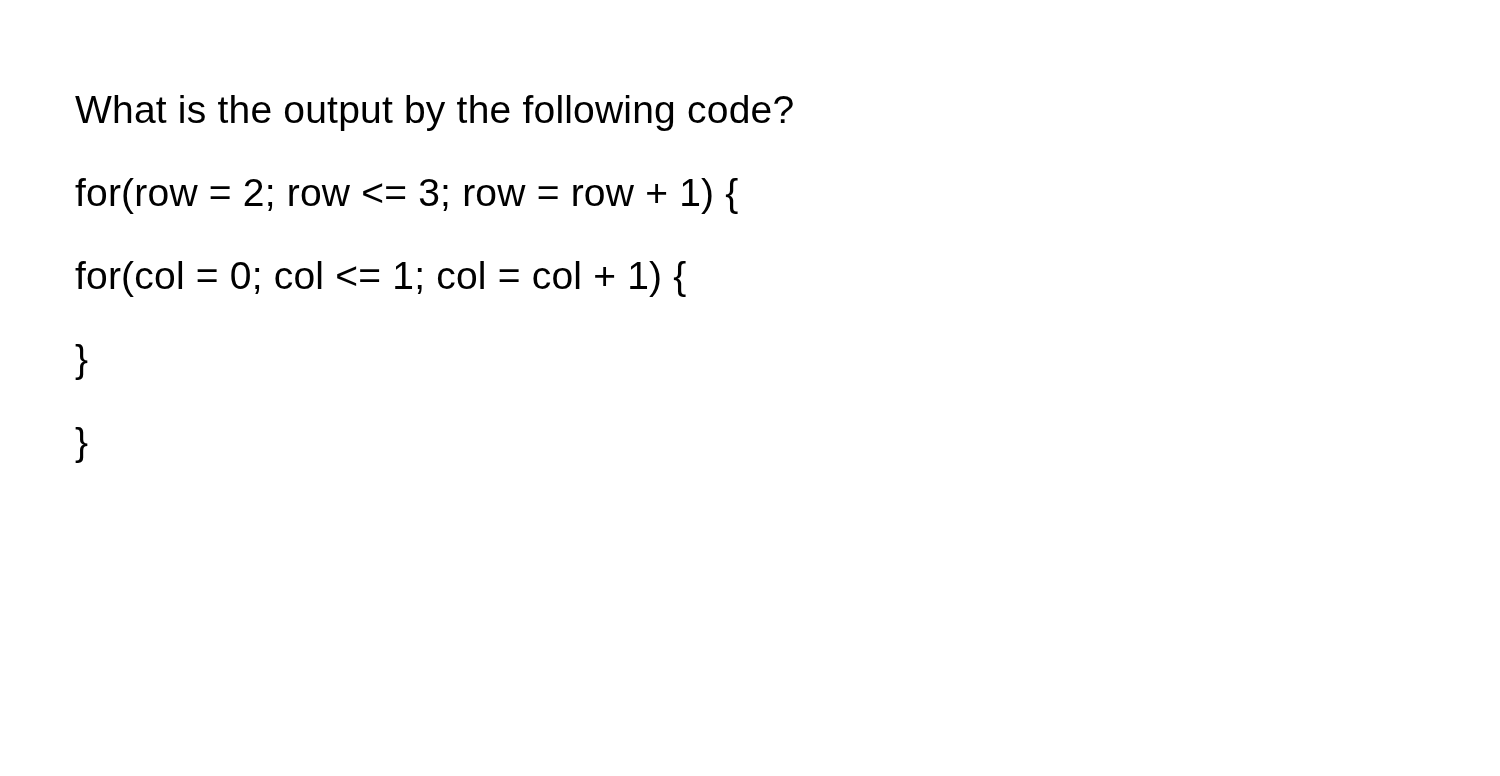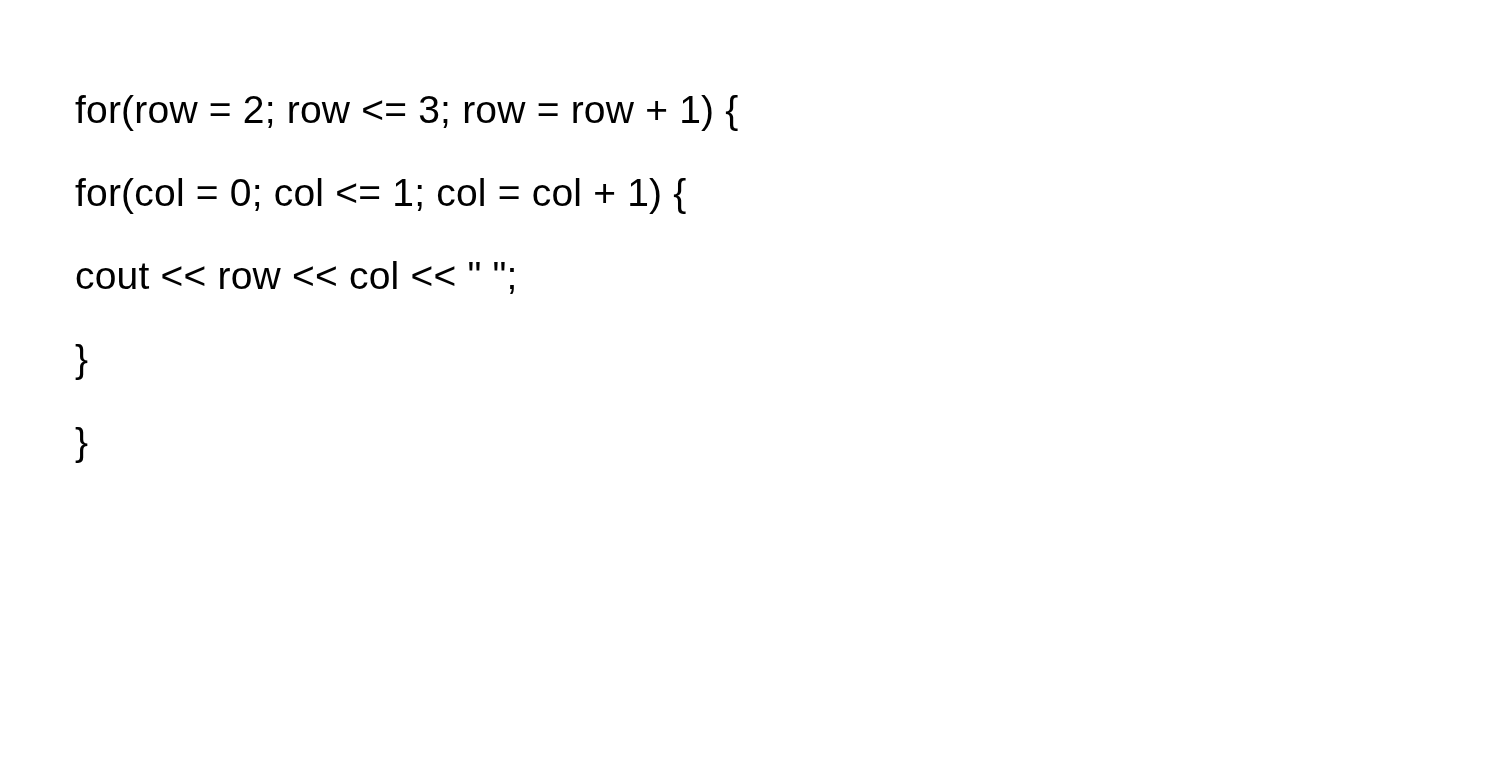--- a/index.html
+++ b/index.html
@@ -26,18 +26,18 @@
       white-space: pre;
     }
     .line:last-child {
       margin-bottom: 0;
     }
   </style>
 </head>
 <body>
 
 <div class="content">
+  <div class="line">What is the output by the following code?</div>
   <div class="line">for(row = 2; row &lt;= 3; row = row + 1) {</div>
   <div class="line">for(col = 0; col &lt;= 1; col = col + 1) {</div>
-  <div class="line">cout &lt;&lt; row &lt;&lt; col &lt;&lt; " ";</div>
   <div class="line">}</div>
   <div class="line">}</div>
 </div>
 
 </body></html>

